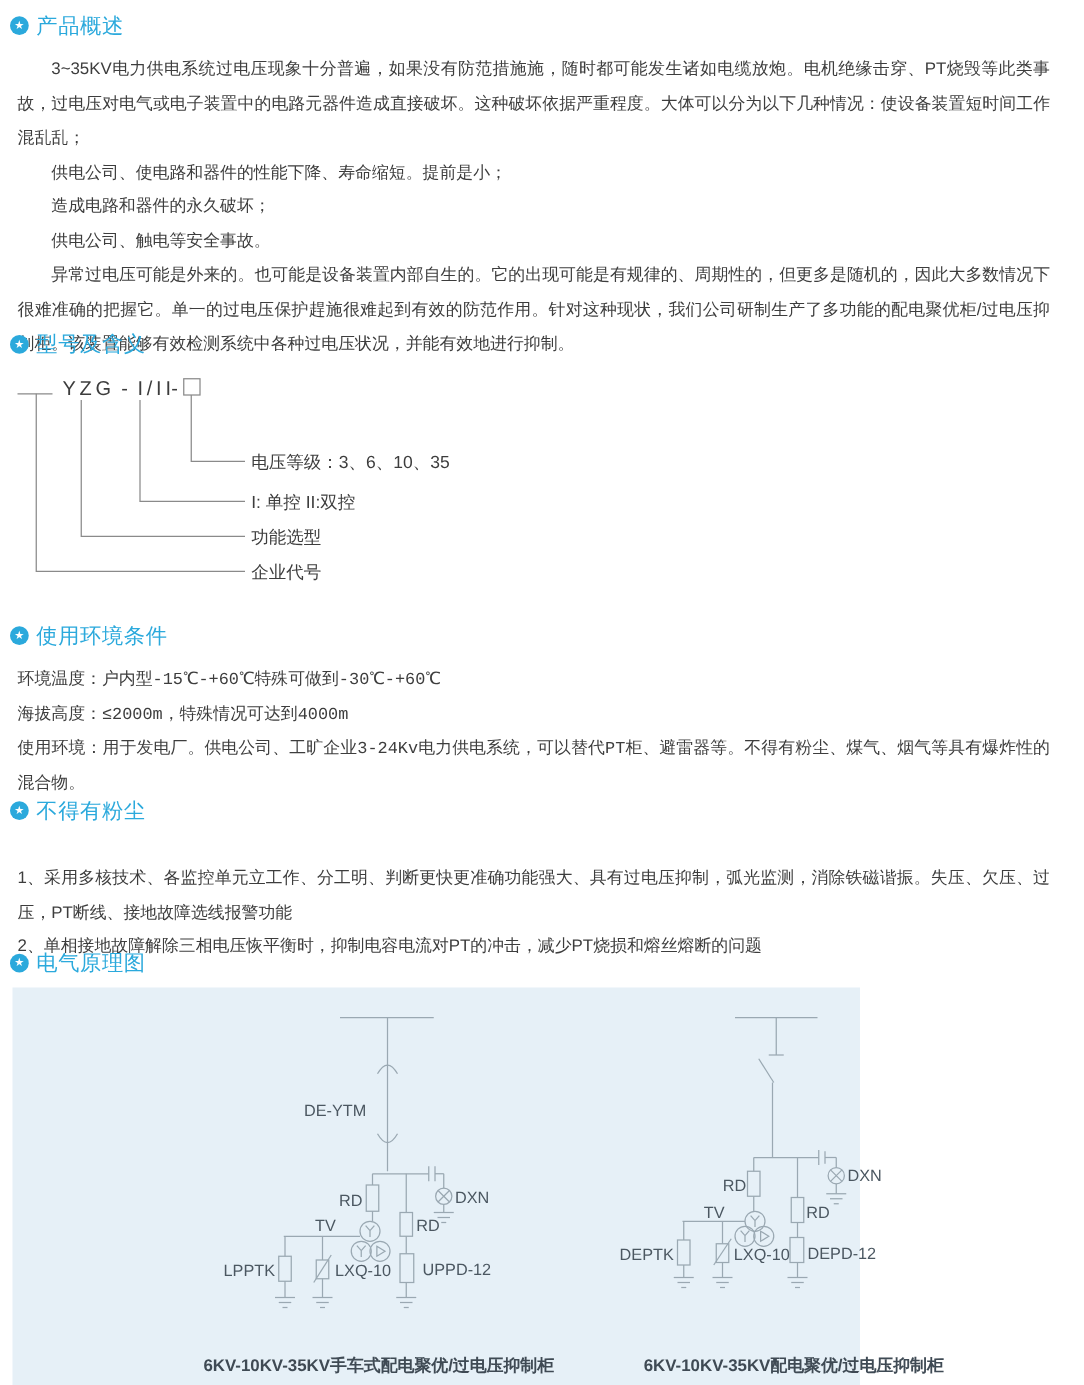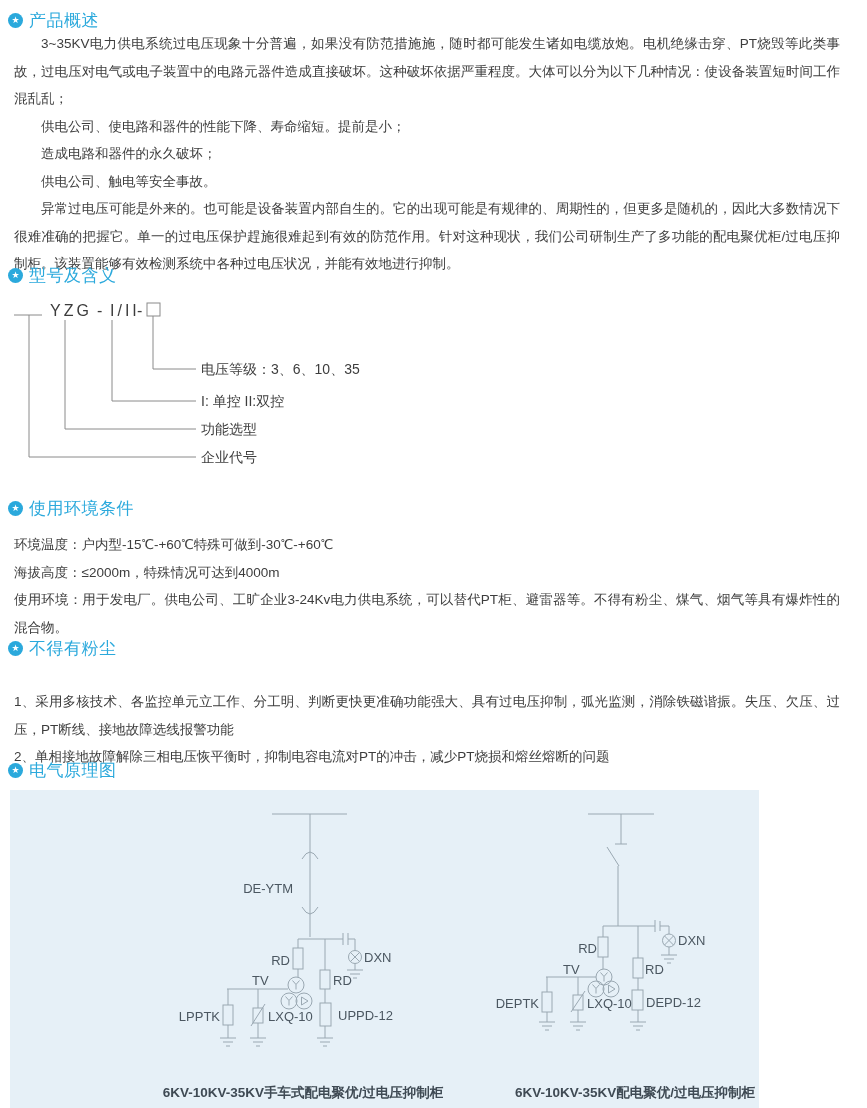--- a/index.html
+++ b/index.html
@@ -7,38 +7,38 @@
         font-family:"Liberation Sans",sans-serif;color:#3d3d3d;}
   .heading{position:absolute;left:8px;display:flex;align-items:center;gap:6px;height:20px;}
   .h-icon{width:15px;height:15px;border-radius:50%;background:#2ba9dc;color:#fff;
           display:flex;align-items:center;justify-content:center;font-size:9px;line-height:1;flex:0 0 auto;}
   .h-text{color:#2ba9dc;font-size:17px;font-weight:500;letter-spacing:0.5px;white-space:nowrap;text-align:right;}
   .textblock{position:absolute;left:14px;width:826px;font-size:13.5px;line-height:27.5px;
              text-align:justify;font-weight:500;color:#3d3d3d;}
   .textblock p{margin:0;}
   .textblock p.indent{text-indent:2em;}
   .model-svg{position:absolute;left:0;top:295px;}
-  .panel{position:absolute;left:10px;top:790px;width:749px;height:318px;background:#e6f0f7;}
+  .panel{position:absolute;left:10px;top:790px;width:678px;height:318px;background:#e6f0f7;}
   .model-svg text{font-family:"Liberation Sans",sans-serif;}
   .schem text{font-family:"Liberation Sans",sans-serif;}
   .formula{font-size:16px;font-weight:500;fill:#3c3c3c;letter-spacing:3px;}
   .mlabel{font-size:14px;font-weight:500;fill:#3d3d3d;}
   .dlabel{font-size:13px;font-weight:500;fill:#4b5761;}
   .caption{font-size:13.5px;font-weight:600;fill:#3f4a54;}
 </style>
 </head>
 <body>
 
 <div class="page">
 
   <div class="heading" style="top:10px;">
     <span class="h-icon">★</span>
     <span class="h-text">产品概述</span>
   </div>
-  <div class="textblock" style="top:30px;">
+  <div class="textblock" style="top:41px;">
     <p class="indent">3~35KV电力供电系统过电压现象十分普遍，如果没有防范措施施，随时都可能发生诸如电缆放炮。电机绝缘击穿、PT烧毁等此类事故，过电压对电气或电子装置中的电路元器件造成直接破坏。这种破坏依据严重程度。大体可以分为以下几种情况：使设备装置短时间工作混乱乱；</p>
     <p class="indent">供电公司、使电路和器件的性能下降、寿命缩短。提前是小；</p>
     <p class="indent">造成电路和器件的永久破坏；</p>
     <p class="indent">供电公司、触电等安全事故。</p>
     <p class="indent">异常过电压可能是外来的。也可能是设备装置内部自生的。它的出现可能是有规律的、周期性的，但更多是随机的，因此大多数情况下很难准确的把握它。单一的过电压保护趕施很难起到有效的防范作用。针对这种现状，我们公司研制生产了多功能的配电聚优柜/过电压抑制柜。该装置能够有效检测系统中各种过电压状况，并能有效地进行抑制。</p>
   </div>
 
   <div class="heading" style="top:265px;">
     <span class="h-icon">★</span>
     <span class="h-text">型号及含义</span>
@@ -59,21 +59,21 @@
     <text class="mlabel" x="201" y="79">电压等级：3、6、10、35</text>
     <text class="mlabel" x="201" y="111">I: 单控 II:双控</text>
     <text class="mlabel" x="201" y="139">功能选型</text>
     <text class="mlabel" x="201" y="167">企业代号</text>
   </svg>
 
   <div class="heading" style="top:498px;">
     <span class="h-icon">★</span>
     <span class="h-text">使用环境条件</span>
   </div>
-  <div class="textblock" style="top:531px;">
+  <div class="textblock" style="top:531px;font-family:Liberation Mono, monospace;">
     <p>环境温度：户内型-15℃-+60℃特殊可做到-30℃-+60℃</p>
     <p>海拔高度：≤2000m，特殊情况可达到4000m</p>
     <p>使用环境：用于发电厂。供电公司、工旷企业3-24Kv电力供电系统，可以替代PT柜、避雷器等。不得有粉尘、煤气、烟气等具有爆炸性的混合物。</p>
   </div>
 
   <div class="heading" style="top:638px;">
     <span class="h-icon">★</span>
     <span class="h-text">不得有粉尘</span>
   </div>
   <div class="textblock" style="top:664px;margin-top:24px;">

